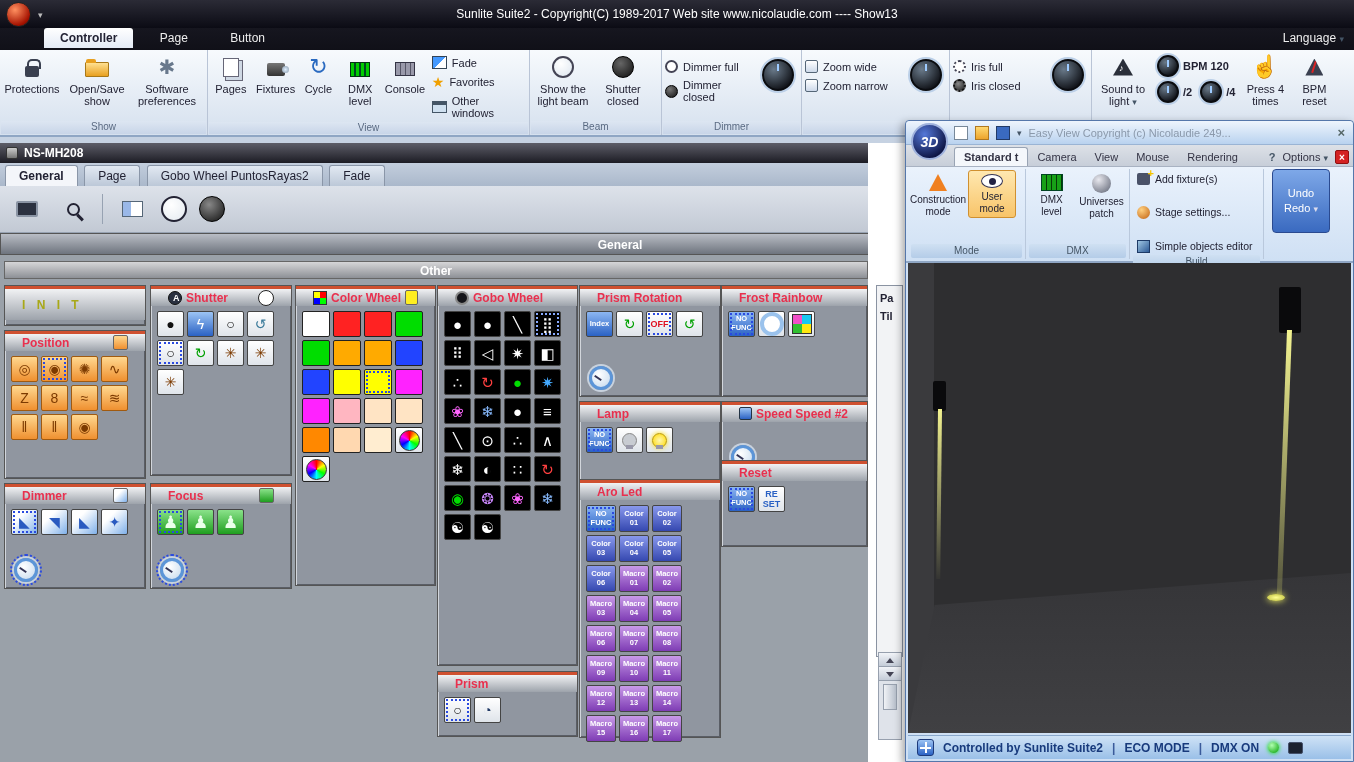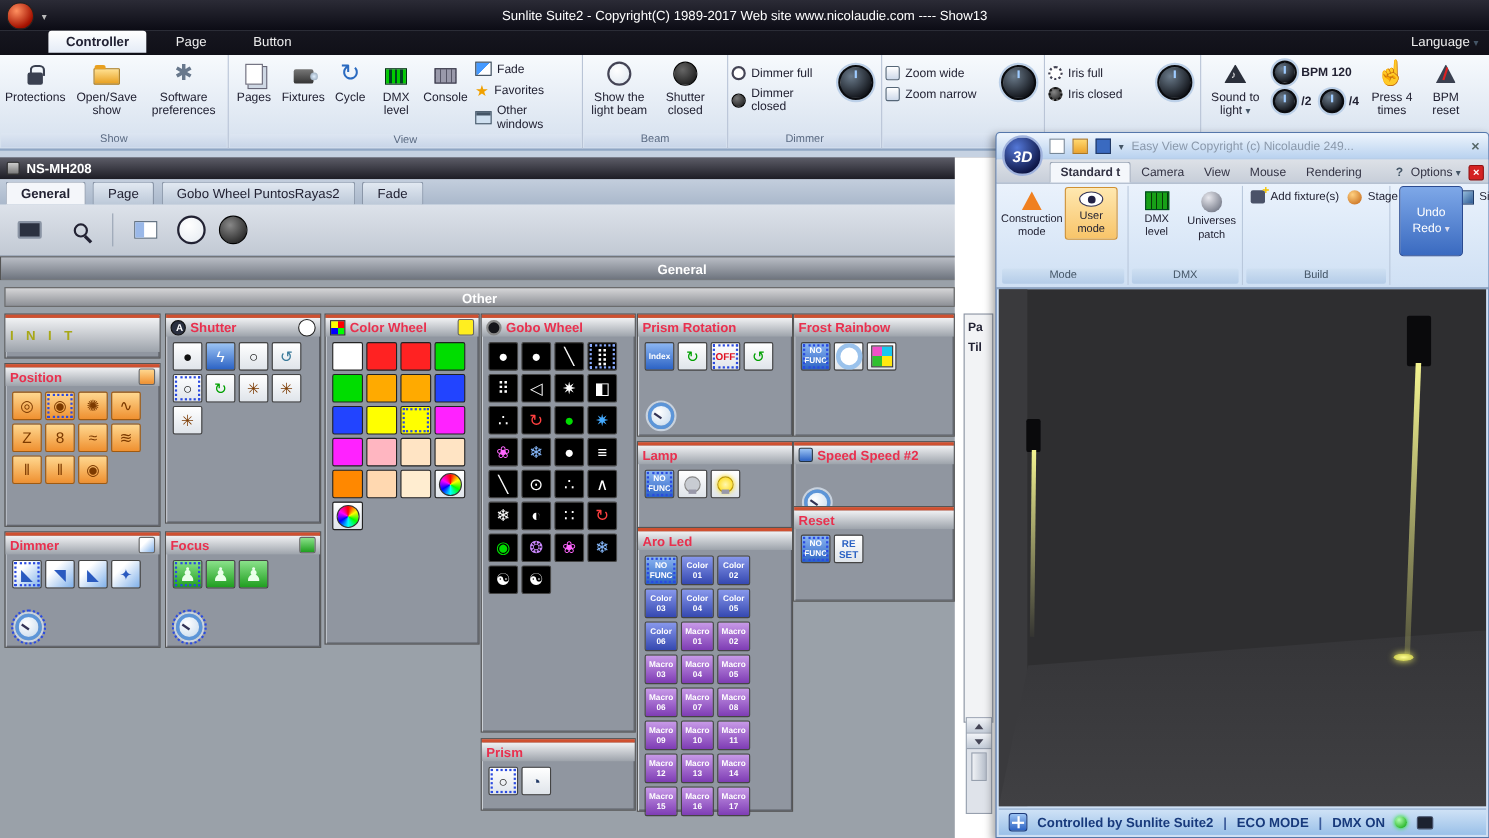--- a/index.html
+++ b/index.html
@@ -78,21 +78,21 @@
 .tsep{width:1px;height:30px;background:#97a2b2}
 .circW{width:26px;height:26px;border-radius:50%;background:radial-gradient(circle at 38% 32%,#fff,#e4eaf0);border:2px solid #223;cursor:pointer}
 .circB{width:26px;height:26px;border-radius:50%;background:radial-gradient(circle at 38% 32%,#888,#101010);border:1px solid #000;cursor:pointer}
 .generalbar{position:absolute;left:0;top:233px;width:1240px;height:22px;background:linear-gradient(#b9bdc5,#6e747e);color:#fff;font-size:12px;font-weight:bold;text-align:center;line-height:22px;border:1px solid #555}
 .nscontent{position:absolute;left:0;top:255px;width:870px;height:507px;background:#9aa1a9}
 .whitestrip{position:absolute;left:868px;top:143px;width:486px;height:619px;background:#fff}
 .otherbar{position:absolute;left:4px;top:261px;width:864px;height:18px;background:linear-gradient(#d6d6d8,#8d9096);color:#fff;font-size:12px;font-weight:bold;text-align:center;line-height:18px;border:1px solid #666}
 
 
 .panel{position:absolute;background:#9096a0;border:1px solid #555;box-shadow:inset 1px 1px 0 #d2d6dc,inset -1px -1px 0 #5a5e66}
-.ph{height:20px;background:linear-gradient(#f1f2f4,#9da3ab);border-top:3px solid #cf5030;display:flex;align-items:center;gap:4px;padding:0 4px}
+.ph{height:20px;background:linear-gradient(#f1f2f4,#9da3ab);border-top:3px solid #cf5030;display:flex;align-items:center;gap:4px;padding:0 17px}
 .ptitle{font-size:12px;font-weight:bold;color:#e8304e;white-space:nowrap}
 .ptitle.initt{color:#a8a818;letter-spacing:4px}
 .hbtn{width:15px;height:15px;border:1px solid #666;border-radius:2px;margin-left:auto;cursor:pointer}
 .hbtn.orangeh{background:linear-gradient(#ffd890,#f09030)}
 .hbtn.greenh{background:linear-gradient(#8ae28a,#1f9e1f)}
 .hbtn.blueh{background:linear-gradient(135deg,#ffffff 35%,#7fb0ea)}
 .hbtn.yellowh{background:#ffee20}
 .hcirc{width:16px;height:16px;border-radius:50%;background:#fff;border:1px solid #222;margin-left:auto;cursor:pointer}
 .hicon{flex:0 0 auto}
 .hicon.cw{width:14px;height:14px;background:conic-gradient(#f00 0 25%,#0f0 0 50%,#00f 0 75%,#ff0 0);border:1px solid #333}
@@ -906,21 +906,21 @@
               <span>DMX level</span>
             </div>
           <div class="ev-bigbtn" style="width:50px">
               <span class="sphere"></span>
               <span>Universes patch</span>
             </div>
         </div>
         <div class="ev-seclabel">DMX</div>
       </div>
       <div class="ev-sec" style="width:134px">
-        <div class="ev-secitems" style="flex-direction:row;gap:0">
+        <div class="ev-secitems" style="flex-direction:column;gap:16px">
           <div class="ev-smallbtn">
               <span class="addfix"></span>
               <span>Add fixture(s)</span>
             </div>
           <div class="ev-smallbtn">
               <span class="stage"></span>
               <span>Stage settings...</span>
             </div>
           <div class="ev-smallbtn">
               <span class="cube"></span>

